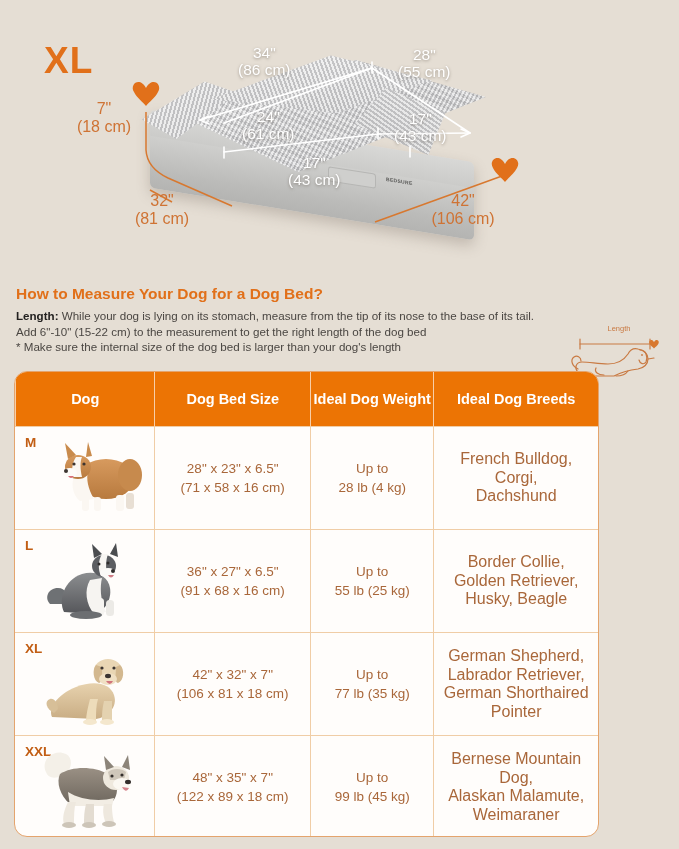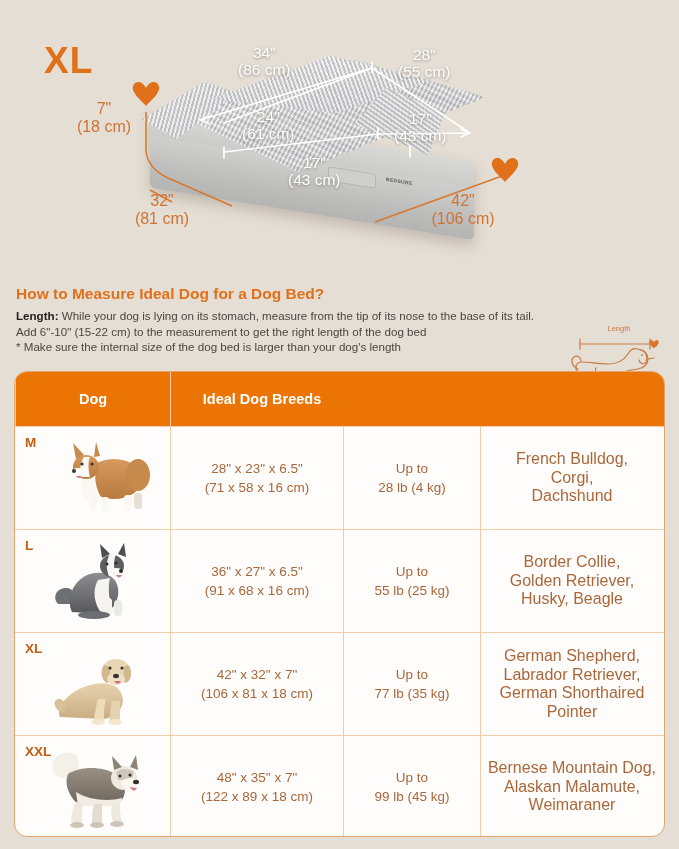--- a/index.html
+++ b/index.html
@@ -187,21 +187,21 @@
     text-align: center;
     font-size: 7.5px;
     color: #c97a43;
   }
 
   
   #table {
     position: absolute;
     left: 14px;
     top: 371px;
-    width: 651px;
+    width: 585px;
     height: 466px;
     border: 1.5px solid #e4a46d;
     border-radius: 13px;
     background: #fffdfb;
     overflow: hidden;
     box-sizing: border-box;
   }
   .trow {
     display: flex;
     width: 100%;
@@ -355,21 +355,21 @@
     <span>(81 cm)</span>
   </div>
 
   <div class="dim-label-orange" style="left:338px; top:192px; width:250px;">
     <span>42"</span><br>
     <span>(106 cm)</span>
   </div>
 </div>
 
 <div id="measure">
-  <div id="measure-title">How to Measure Ideal Dog for a Dog Bed?</div>
+  <div id="measure-title">How to Measure Your Dog for a Dog Bed?</div>
   <div id="measure-body">
     <b>Length:</b><span> While your dog is lying on its stomach, measure from the tip of its nose to the base of its tail. Add 6"-10" (15-22 cm) to the measurement to get the right length of the dog bed</span><br>
     <span>* Make sure the internal size of the dog bed is larger than your dog's length</span>
   </div>
 </div>
 
 <div id="dog-diagram">
   <div id="dog-diagram-label">Length</div>
   <svg viewBox="0 0 102 62" width="102" height="62">
     <g stroke="#c97a43" stroke-width="1.2" fill="none" stroke-linecap="round" stroke-linejoin="round">
@@ -396,20 +396,22 @@
     </g>
 
     <path d="M 86,18 c 2,-4 6,-1.5 4.5,1.5 c -1,2 -3,3.5 -4.5,5 c -1.5,-1.5 -3.5,-3 -4.5,-5 c -1.5,-3 2.5,-5.5 4.5,-1.5 z" fill="#d8782f" stroke="none"></path>
   </svg>
 </div>
 
 <div id="table">
 
   <div class="trow header">
     <div class="tcell c1">Dog</div>
+    <div class="tcell c2">Dog Bed Size</div>
+    <div class="tcell c3">Ideal Dog Weight</div>
     <div class="tcell c4">Ideal Dog Breeds</div>
   </div>
 
   <div class="trow body">
     <div class="tcell c1">
       <span class="size-tag">M</span>
       <div class="dog-img">
         <svg viewBox="0 0 112 82">
           <defs>
             <linearGradient id="gCorgiA" x1="0" y1="0" x2="0" y2="1">

